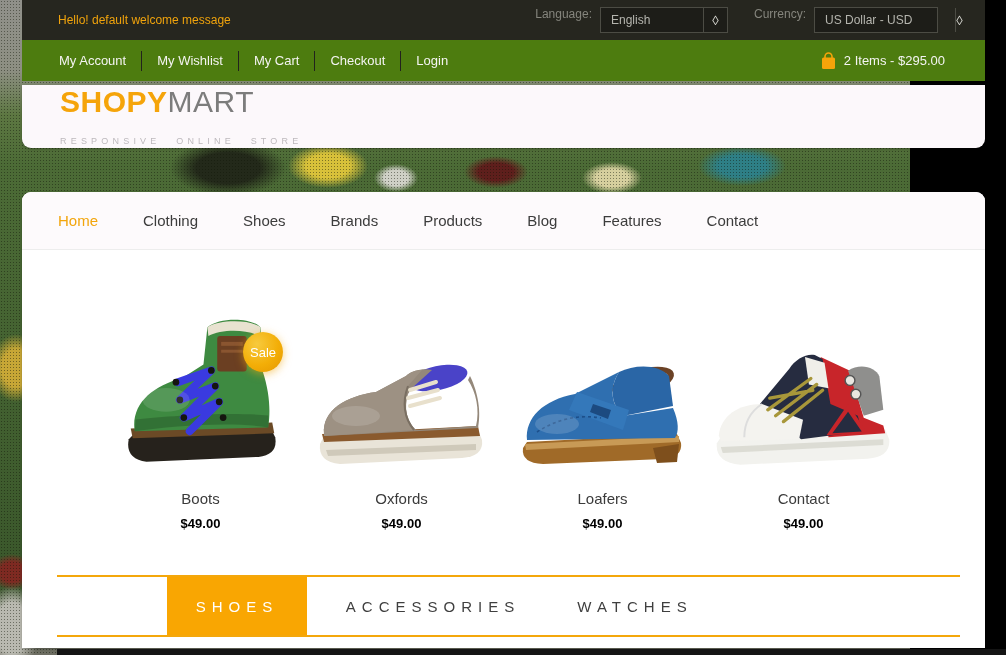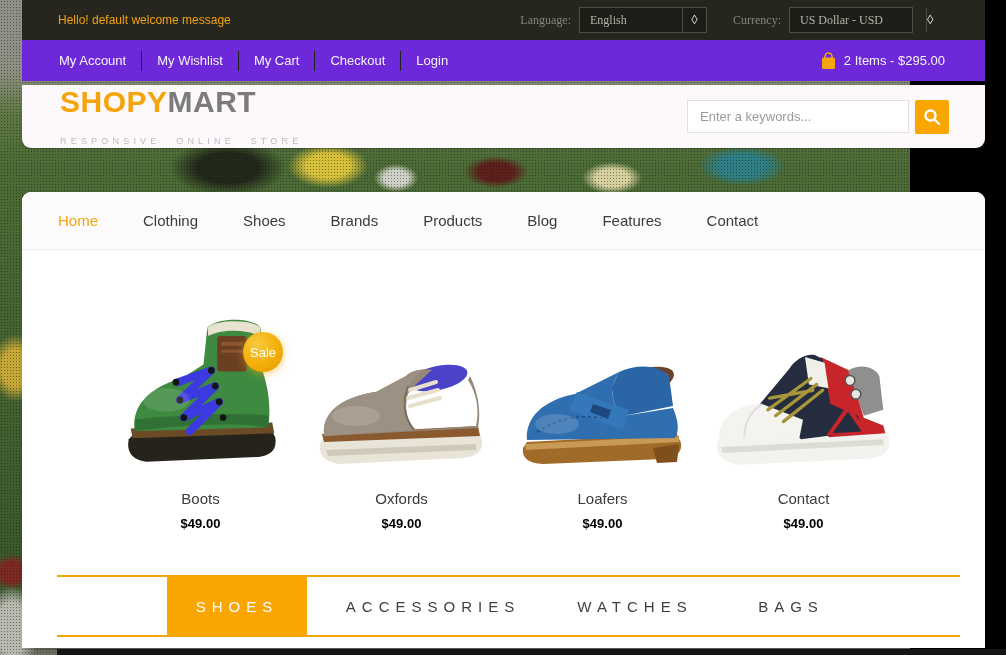--- a/index.html
+++ b/index.html
@@ -21,45 +21,45 @@
       radial-gradient(ellipse 22px 18px at 12px 572px, #7e2a22 55%, rgba(0,0,0,0) 100%),
       radial-gradient(ellipse 28px 42px at 12px 628px, #b9b9b0 60%, rgba(0,0,0,0) 100%),
       linear-gradient(180deg,#90908a 0px,#8d8f82 70px,#5d7742 115px,#4c6b36 165px,#426030 400px,#3a572b 580px,#6e6e63 655px);
     background-size:3px 3px,100% 100%,100% 100%,100% 100%,100% 100%,100% 100%,100% 100%,100% 100%,100% 100%,100% 100%,100% 100%;
     background-repeat:repeat,no-repeat,no-repeat,no-repeat,no-repeat,no-repeat,no-repeat,no-repeat,no-repeat,no-repeat,no-repeat; }
 
   
   .topbar1 { position:absolute; left:22px; top:0; width:963px; height:40px; background:#26261f;
     display:flex; align-items:center; font-size:12px; }
   .welcome { color:#f0a30c; margin-left:36px; }
-  .tb-right { margin-left:auto; display:flex; align-items:center; margin-right:72px;font-family:Liberation Serif, serif; }
+  .tb-right { margin-left:auto; display:flex; margin-right:47px; }
   .tb-label { color:#85857d; margin-right:8px; }
   .select { height:26px; background:#1d1d18; border:1px solid #4c4c44; color:#b5b5ae;
     display:flex; align-items:center; cursor:pointer; }
   .select .val { padding:0 10px; flex:1; white-space:nowrap; }
   .select .arrows { border-left:1px solid #4c4c44; width:24px; height:100%;
     display:flex; align-items:center; justify-content:center; color:#d8d8d2; font-size:13px; }
   .select.lang { width:128px; margin-right:26px; }
   .select.curr { width:124px;gap:33px; }
 
   
-  .userbar { position:absolute; left:22px; top:40px; width:963px; height:41px; background:#6d28d9;
+  .userbar { position:absolute; left:22px; top:40px; width:963px; height:41px; background:#4d7c0f;
     display:flex; align-items:center; font-size:13px; color:#f4f4f2; }
   .userlinks { display:flex; align-items:center; height:22px; margin-left:22px; }
   .userlinks a { color:#f4f4f2; text-decoration:none; padding:2px 15px; cursor:pointer; }
   .userlinks .sep { width:1px; height:20px; background:#22221d; }
   .cart-box { margin-left:auto; margin-right:40px; display:flex; align-items:center; gap:8px; cursor:pointer; }
 
   
   .header-card { position:absolute; left:22px; top:85px; width:963px; height:63px; background:#fcf8fb;
     border-radius:0 0 9px 9px; display:flex; align-items:center; box-shadow:0 1px 3px rgba(0,0,0,0.25); }
   .logo-block { margin-left:38px; line-height:1; cursor:pointer; }
   .logo-line { font-size:30px; font-weight:bold; letter-spacing:0.5px; }
   .logo-line .p1 { color:#f5a40a; }
-  .logo-line .p2 { color:#7c7c7c; font-weight:bold; }
+  .logo-line .p2 { color:#7c7c7c; font-weight:normal; }
   .tagline { font-size:9px; letter-spacing:4.2px; word-spacing:9px; color:#bdb9bd; margin-top:20px; }
   .search-block { margin-left:auto; margin-right:36px; display:flex; align-items:center; }
   .search-input { width:222px; height:33px; border:1px solid #e2dee2; background:#fff; padding:0 12px;
     font-size:13px; color:#555; outline:none; font-family:"Liberation Sans",sans-serif; }
   .search-input::placeholder { color:#9a9a9a; }
   .search-btn { width:34px; height:34px; background:#f9a602; border:none; border-radius:2px;
     margin-left:6px; cursor:pointer; display:flex; align-items:center; justify-content:center; }
 
   
   .main-card { position:absolute; left:22px; top:192px; width:963px; height:456px; background:#fff;
@@ -134,29 +134,20 @@
     <span>2 Items - $295.00</span>
   </div>
 </div>
 
 <div class="header-card">
   <div class="logo-block">
     <div class="logo-line">
       <span class="p1">SHOPY</span><span class="p2">MART</span>
     </div>
     <div class="tagline">RESPONSIVE ONLINE STORE</div>
-  </div>
-  <div class="search-block">
-    <input class="search-input" type="text" placeholder="Enter a keywords..." style="">
-    <button class="search-btn">
-      <svg width="18" height="18" viewBox="0 0 18 18">
-        <circle cx="7.5" cy="7.5" r="5" fill="none" stroke="#fff" stroke-width="2.4"></circle>
-        <line x1="11.5" y1="11.5" x2="16" y2="16" stroke="#fff" stroke-width="2.4" stroke-linecap="round"></line>
-      </svg>
-    </button>
   </div>
 </div>
 
 <div class="main-card">
   <nav class="nav-row">
     <a class="active">Home</a>
     <a>Clothing</a>
     <a>Shoes</a>
     <a>Brands</a>
     <a>Products</a>
@@ -252,17 +243,16 @@
       </div>
       <div class="product-name">Contact</div>
       <div class="product-price">$49.00</div>
     </div>
   </div>
 
   <div class="tabbar">
     <div class="tab tab-0 active">SHOES</div>
     <div class="tab tab-2">WATCHES</div>
     <div class="tab tab-1">ACCESSORIES</div>
-    <div class="tab tab-3">BAGS</div>
   </div>
 </div>
 
 <div class="footer-strip"></div>
 
 </body></html>

